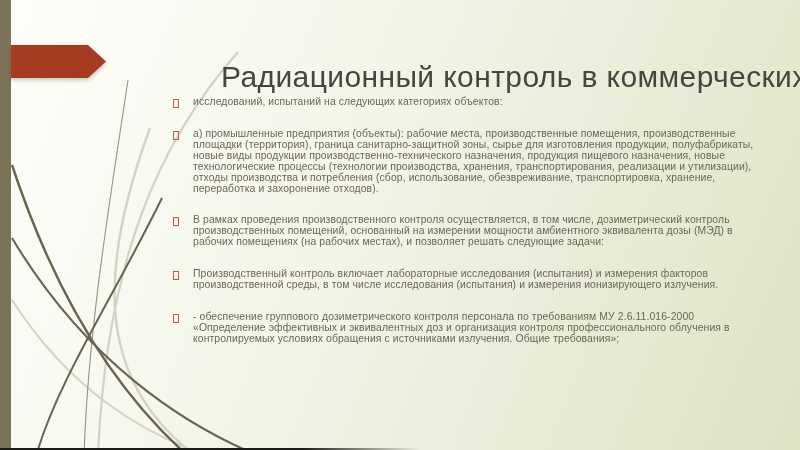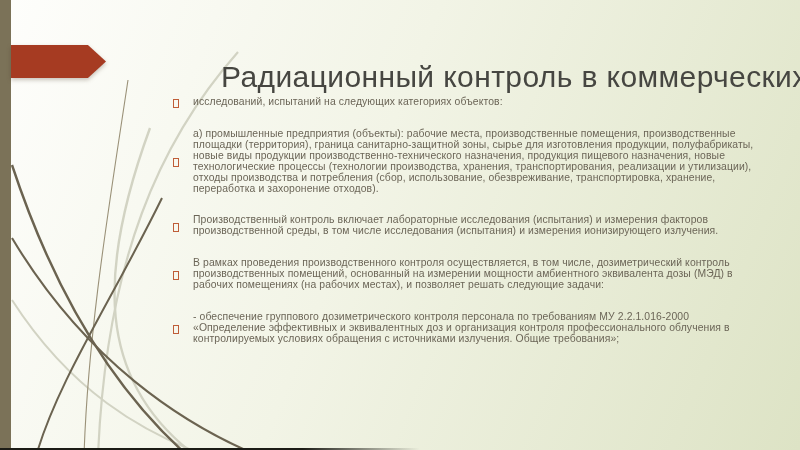--- a/index.html
+++ b/index.html
@@ -35,21 +35,21 @@
     position:absolute;left:174px;top:41px;width:610px;
     font-size:30px;line-height:32px;font-weight:400;
     letter-spacing:.4px;color:var(--title-color);
     white-space:nowrap;
     margin-left:47px;
   }
   .content{
     position:absolute;left:173px;top:97px;width:586px;
   }
   .bullet-row{
-    display:flex;align-items:center;
+    display:flex;align-items:flex-start;
     margin:0 0 21px 0;
   }
   .bullet-square{
     flex:0 0 auto;
     width:4px;height:7px;
     border:1px solid var(--bullet-marker);
     margin:2px 14px 0 0;
   }
   .bullet-text{
     margin:0;flex:1 1 auto;
@@ -92,31 +92,31 @@
       <p class="bullet-text">исследований, испытаний на следующих категориях объектов:</p>
     </div>
 
     <div class="bullet-row">
       <span class="bullet-square"></span>
       <p class="bullet-text">а) промышленные предприятия (объекты): рабочие места, производственные помещения, производственные площадки (территория), граница санитарно-защитной зоны, сырье для изготовления продукции, полуфабрикаты, новые виды продукции производственно-технического назначения, продукция пищевого назначения, новые технологические процессы (технологии производства, хранения, транспортирования, реализации и утилизации), отходы производства и потребления (сбор, использование, обезвреживание, транспортировка, хранение, переработка и захоронение отходов).</p>
     </div>
 
     <div class="bullet-row">
       <span class="bullet-square"></span>
+      <p class="bullet-text">В рамках проведения производственного контроля осуществляется, в том числе, дозиметрический контроль производственных помещений, основанный на измерении мощности амбиентного эквивалента дозы (МЭД) в рабочих помещениях (на рабочих местах), и позволяет решать следующие задачи:</p>
+    </div>
+
+    <div class="bullet-row">
+      <span class="bullet-square"></span>
       <p class="bullet-text">Производственный контроль включает лабораторные исследования (испытания) и измерения факторов производственной среды, в том числе исследования (испытания) и измерения ионизирующего излучения.</p>
     </div>
 
     <div class="bullet-row">
       <span class="bullet-square"></span>
-      <p class="bullet-text">В рамках проведения производственного контроля осуществляется, в том числе, дозиметрический контроль производственных помещений, основанный на измерении мощности амбиентного эквивалента дозы (МЭД) в рабочих помещениях (на рабочих местах), и позволяет решать следующие задачи:</p>
-    </div>
-
-    <div class="bullet-row">
-      <span class="bullet-square"></span>
-      <p class="bullet-text">- обеспечение группового дозиметрического контроля персонала по требованиям МУ 2.2.1.016-2000 «Определение эффективных и эквивалентных доз и организация контроля профессионального облучения в контролируемых условиях обращения с источниками излучения. Общие требования»;</p>
+      <p class="bullet-text">- обеспечение группового дозиметрического контроля персонала по требованиям МУ 2.6.11.016-2000 «Определение эффективных и эквивалентных доз и организация контроля профессионального облучения в контролируемых условиях обращения с источниками излучения. Общие требования»;</p>
     </div>
 
 
   </div>
 
   <div class="bottom-edge"></div>
 
 </div>
 
 </body></html>

